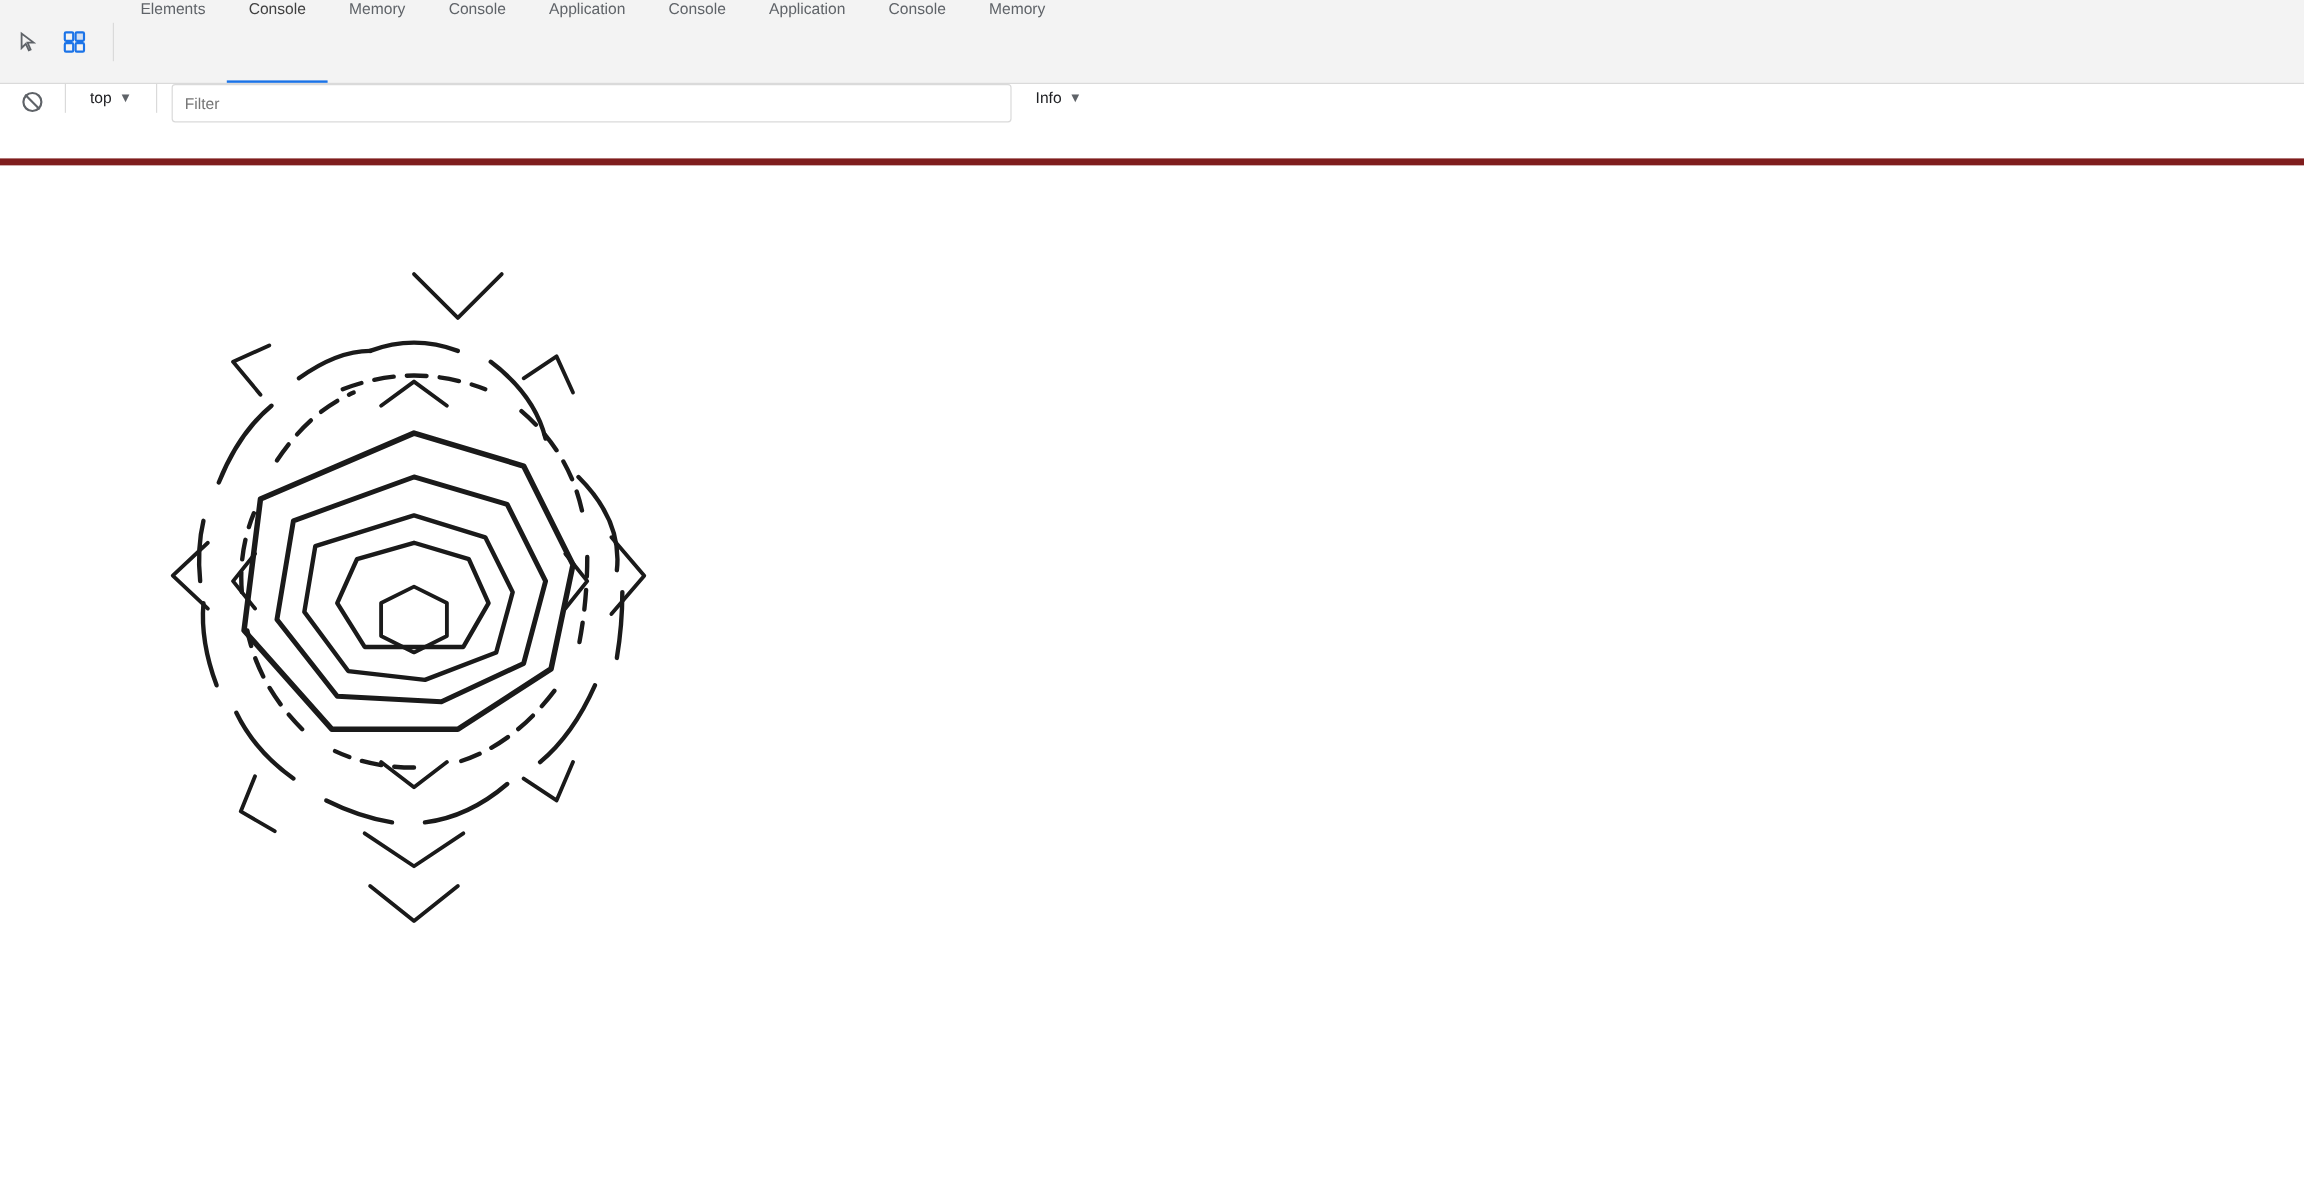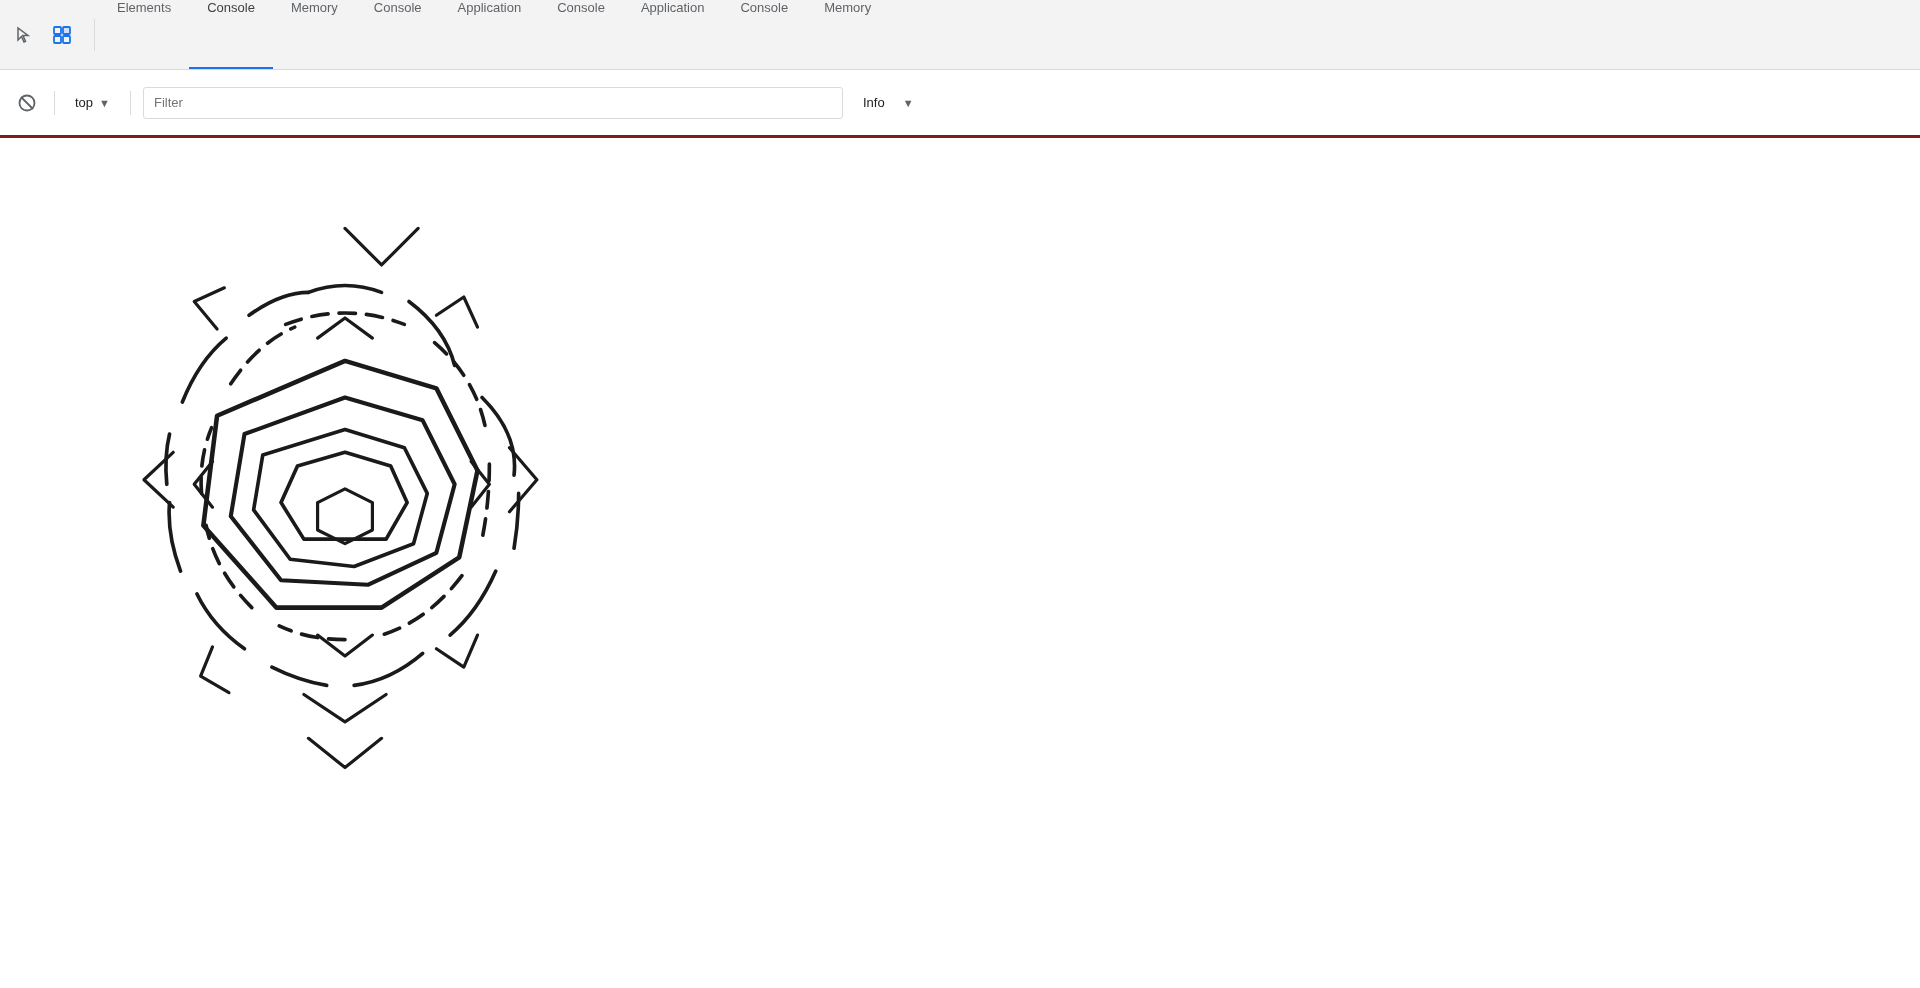--- a/index.html
+++ b/index.html
@@ -63,23 +63,23 @@
     }
 
     .nav-tab.active {
       color: #404040;
       border-bottom: 2px solid #1a73e8;
     }
 
     
     .devtools-toolbar {
       display: flex;
-      align-items: center;
+      align-items: flex-start;
       height: 68px;
-      border-bottom: 3px solid #7f1d1d;
+      border-bottom: 6px solid #7f1d1d;
       background: #ffffff;
       padding: 0 12px;
       gap: 12px;
     }
 
     .toolbar-icon-btn {
       width: 30px;
       height: 30px;
       display: flex;
       align-items: center;
@@ -115,21 +115,21 @@
       border-radius: 3px;
       padding: 0 10px;
       font-size: 13px;
       color: #202124;
       outline: none;
     }
 
     .level-select {
       display: flex;
       align-items: center;
-      gap: 18px;
+      gap: 6px;
       padding: 4px 8px;
       font-size: 13px;
       color: #202124;
       cursor: pointer;
       border: none;
       background: transparent;
       border-radius: 3px;
     }
 
     

